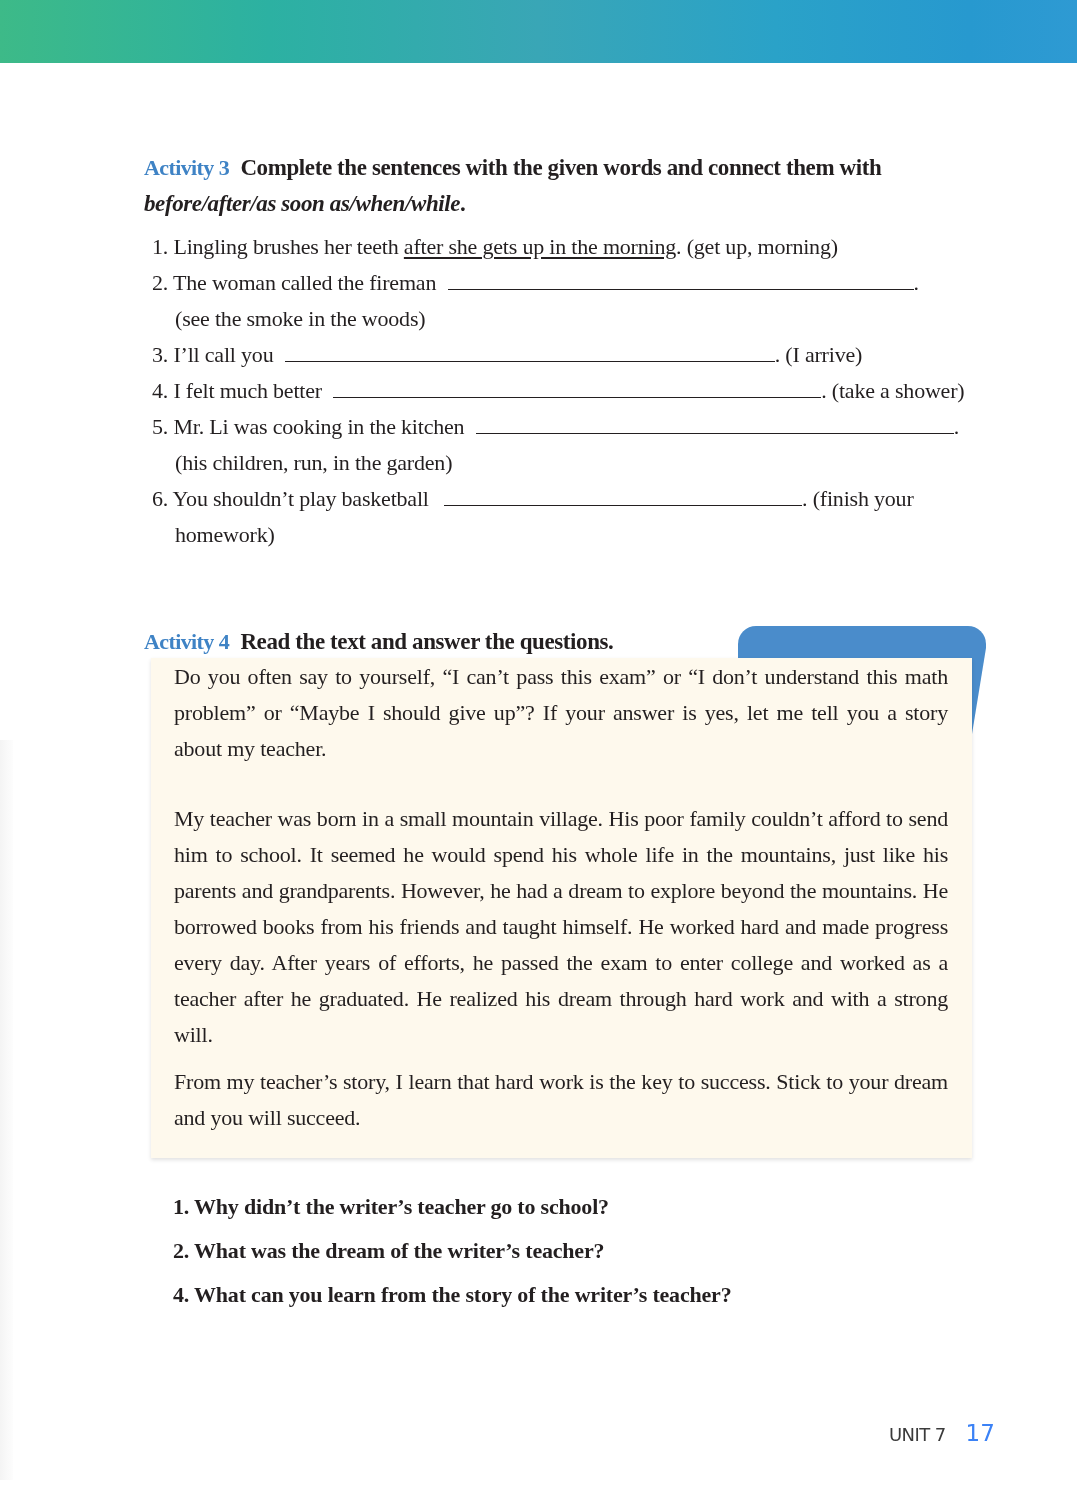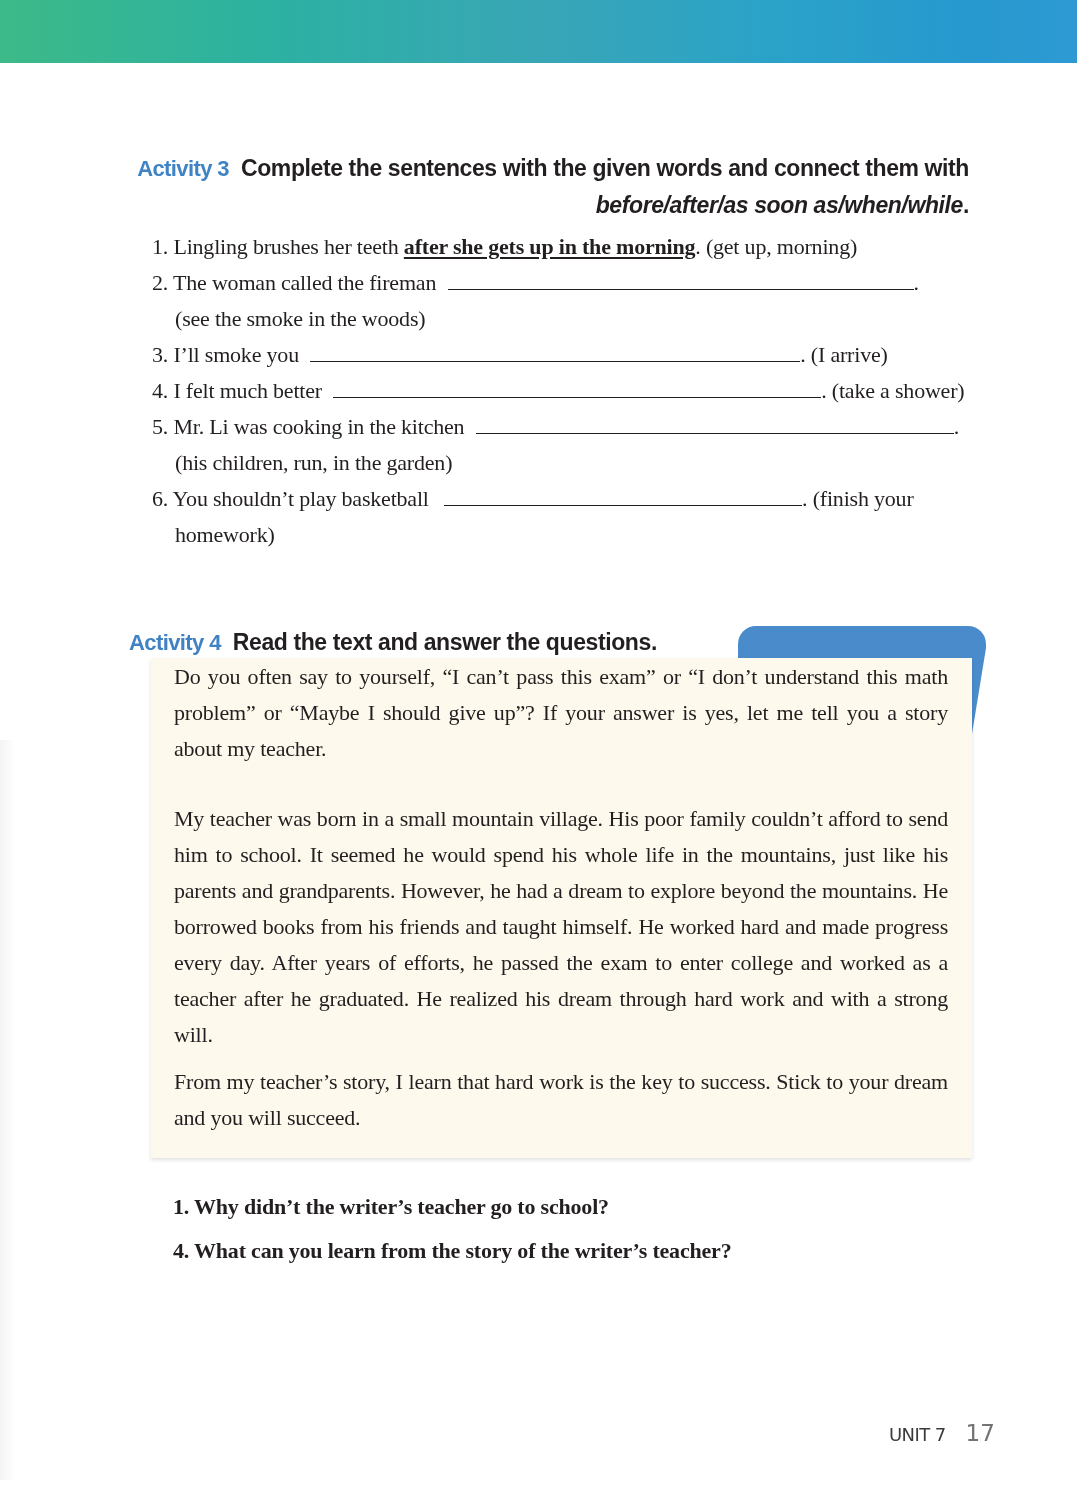--- a/index.html
+++ b/index.html
@@ -11,33 +11,33 @@
   }
   .top-band {
     position: absolute; left: 0; top: 0; width: 1077px; height: 63px;
     background: linear-gradient(90deg, #3dba88 0%, #2cb1a2 25%, #39a6b6 50%, #2aa2c8 72%, #2799cf 90%, #2e9ad3 100%);
   }
   .left-shade {
     position: absolute; left: 0; top: 740px; width: 13px; height: 740px;
     background: linear-gradient(90deg, #f4f4f4, #fdfdfd);
   }
   .heading {
-    position: absolute; left: 129px;
-    font-family: Liberation Sans, sans-serif; font-weight: bold;
-    font-size: 23px; color: #231f20; letter-spacing: -0.4px; text-align: right;
+    position: absolute; left: 144px;
+    font-family: Liberation Serif, serif; font-weight: bold;
+    font-size: 23px; color: #231f20; letter-spacing: -0.4px;
   }
   .act-label { color: #3f83c5; font-size: 22px; margin-right: 6px; letter-spacing: -0.6px; }
   .h3 { top: 150px; line-height: 36px; width: 840px; }
   .h4 { top: 582px; line-height: 34px; margin-top: 43px; }
   .h3 em { font-style: italic; }
 
   .items { position: absolute; left: 152px; top: 229px; width: 850px; }
   .item { font-size: 22px; line-height: 36px; white-space: nowrap; letter-spacing: -0.2px; }
   .item .indent { padding-left: 23px; display: block; }
-  .answer { text-decoration: underline; text-underline-offset: 3px; font-weight: bold; }
+  .answer { text-decoration: underline; text-underline-offset: 3px; }
   .blank {
     display: inline-block; border-bottom: 1px solid #231f20;
     height: 22px; vertical-align: baseline; margin-left: 6px;
   }
 
   .tab-deco {
     position: absolute; left: 738px; top: 626px; width: 248px; height: 220px;
     background: #4a8ccb; border-radius: 18px 18px 0 0;
     clip-path: polygon(0 0, 100% 0, 100% 10%, 87% 100%, 0 100%);
   }
@@ -56,21 +56,21 @@
   .p3 { top: 1064px; }
 
   .questions { position: absolute; left: 173px; top: 1185px; }
   .question { font-size: 22px; line-height: 44px; letter-spacing: -0.2px; white-space: nowrap; font-weight: bold; }
 
   .footer {
     position: absolute; top: 1420px; left: 889px;
     font-family: "DejaVu Sans", sans-serif; color: #3b3b3b;
   }
   .unit { font-size: 18px; letter-spacing: -0.6px; }
-  .page-num { font-size: 23px; margin-left: 20px; color: #737373; }
+  .page-num { font-size: 23px; margin-left: 20px; color: #3b82f6; }
 </style>
 </head>
 <body>
 
 <div class="top-band"></div>
 <div class="left-shade"></div>
 
 <div class="heading h3">
   <span class="act-label">Activity 3</span>
   <span>Complete the sentences with the given words and connect them with </span><em>before/after/as soon as/when/while</em><span>.</span>
@@ -81,21 +81,21 @@
     <span>1.</span>
     <span>Lingling brushes her teeth </span><span class="answer">after she gets up in the morning</span><span>. (get up, morning)</span>
   </div>
   <div class="item">
     <span>2.</span>
     <span>The woman called the fireman </span><span class="blank" style="width:466px"></span><span>.</span>
     <span class="indent">(see the smoke in the woods)</span>
   </div>
   <div class="item">
     <span>3.</span>
-    <span>I’ll smoke you </span><span class="blank" style="width:490px"></span><span>. (I arrive)</span>
+    <span>I’ll call you </span><span class="blank" style="width:490px"></span><span>. (I arrive)</span>
   </div>
   <div class="item">
     <span>4.</span>
     <span>I felt much better </span><span class="blank" style="width:488px"></span><span>. (take a shower)</span>
   </div>
   <div class="item">
     <span>5.</span>
     <span>Mr. Li was cooking in the kitchen </span><span class="blank" style="width:478px"></span><span>.</span>
     <span class="indent">(his children, run, in the garden)</span>
   </div>
@@ -112,18 +112,19 @@
 </div>
 
 <div class="tab-deco"></div>
 <div class="reading-box"></div>
 <div class="para p1">Do you often say to yourself, “I can’t pass this exam” or “I don’t understand this math problem” or “Maybe I should give up”? If your answer is yes, let me tell you a story about my teacher.</div>
 <div class="para p2">My teacher was born in a small mountain village. His poor family couldn’t afford to send him to school. It seemed he would spend his whole life in the mountains, just like his parents and grandparents. However, he had a dream to explore beyond the mountains. He borrowed books from his friends and taught himself. He worked hard and made progress every day. After years of efforts, he passed the exam to enter college and worked as a teacher after he graduated. He realized his dream through hard work and with a strong will.</div>
 <div class="para p3">From my teacher’s story, I learn that hard work is the key to success. Stick to your dream and you will succeed.</div>
 
 <div class="questions">
   <div class="question">1. Why didn’t the writer’s teacher go to school?</div>
+  <div class="question">2. What was the dream of the writer’s teacher?</div>
   <div class="question">4. What can you learn from the story of the writer’s teacher?</div>
 </div>
 
 <div class="footer">
   <span class="unit">UNIT 7</span><span class="page-num">17</span>
 </div>
 
 </body></html>

